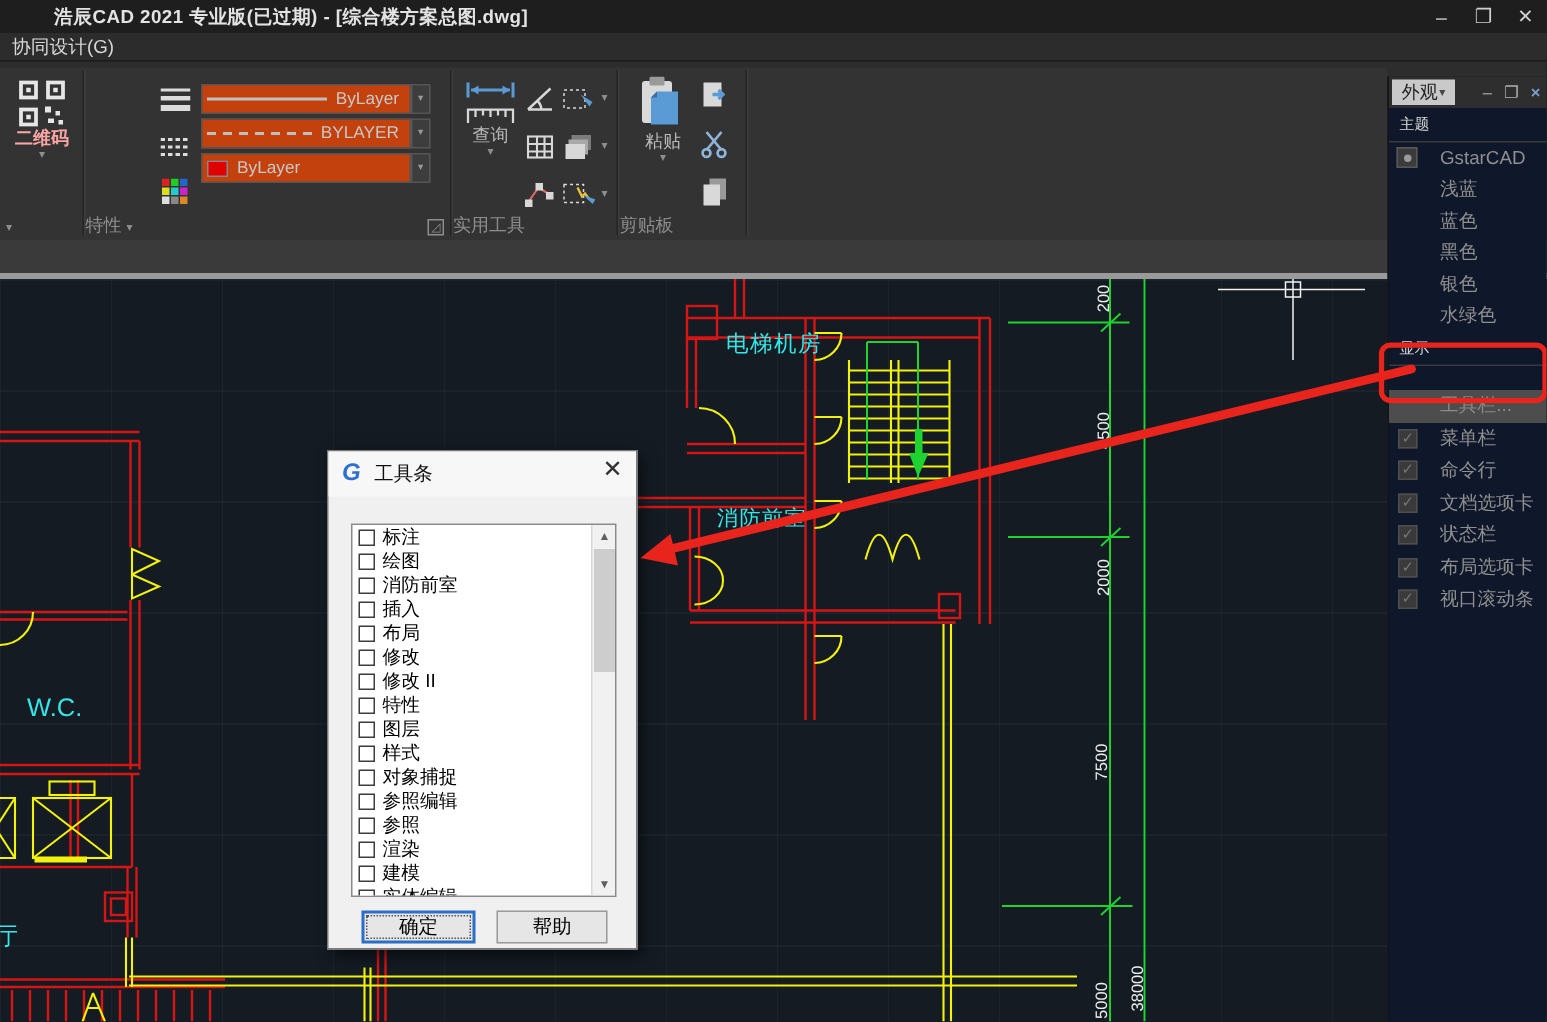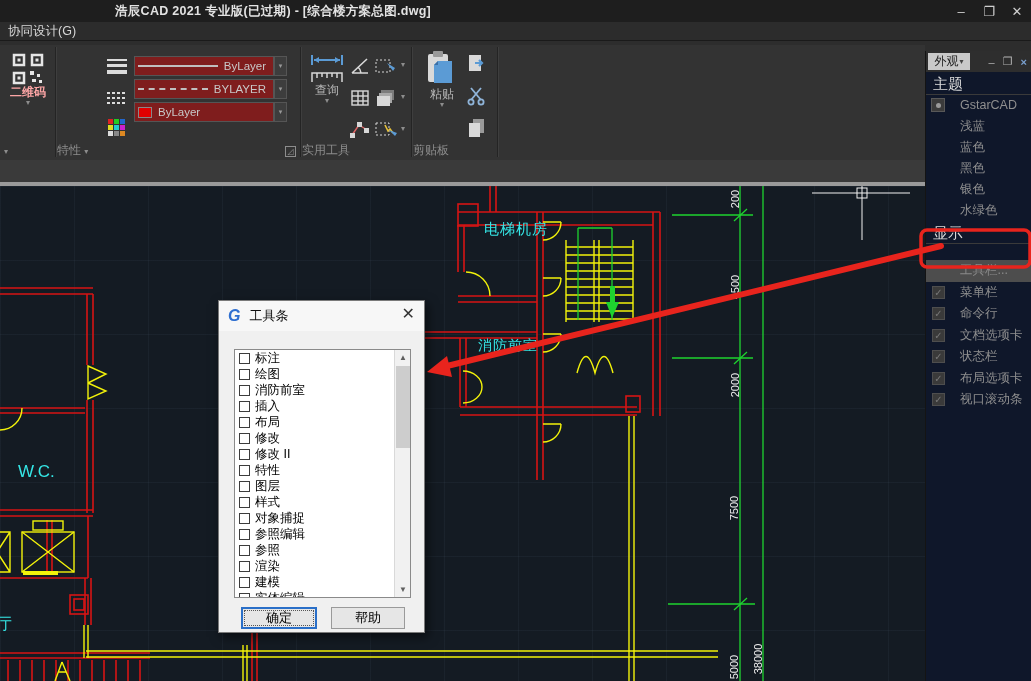--- a/index.html
+++ b/index.html
@@ -3,41 +3,41 @@
 <meta charset="utf-8">
 <style>
   * { margin:0; padding:0; box-sizing:border-box; }
   html,body { width:1031px; height:681px; overflow:hidden;
     font-family:"Liberation Sans","DejaVu Sans",sans-serif; background:#2d2d2d; }
   .abs { position:absolute; }
 
   
   #titlebar { left:0; top:0; width:1031px; height:22px; background:#1e1e1e;
     display:flex; align-items:center; }
-  #title-text { margin-left:115px; color:#e3e3e3; font-size:12.5px; font-weight:bold; letter-spacing:.3px;}
+  #title-text { margin-left:36px; color:#e3e3e3; font-size:12.5px; font-weight:bold; letter-spacing:.3px;}
   #win-controls { position:absolute; right:6px; top:0; height:22px; display:flex; gap:12px; align-items:center;}
   .winbtn { color:#cfcfcf; font-size:13px; width:16px; text-align:center; cursor:default;}
 
   
   #menubar { left:0; top:22px; width:1031px; height:19px; background:#2c2c2c;
     border-bottom:1px solid #1a1a1a; display:flex; align-items:center;}
   .menu-item { color:#d8d8d8; font-size:12.5px; padding:0 8px; }
 
   
   #ribbon { left:0; top:45px; width:925px; height:115px; background:#333333; }
   .rgroup { position:absolute; top:0; height:115px; }
   .rgroup-divider { position:absolute; top:2px; width:2px; height:110px;
     border-left:1px solid #242424; border-right:1px solid #3e3e3e; }
   .rgroup-footer { position:absolute; bottom:1px; left:0; right:0; height:16px;
     color:#8d8d8d; font-size:12px; text-align:left; line-height:15px;}
   .bigtool { position:absolute; display:flex; flex-direction:column; align-items:center;
     color:#b9b9b9; font-size:12px; line-height:14px; cursor:default;}
   .chev { color:#8d8d8d; font-size:8px; line-height:7px;}
   .sicon { position:absolute; width:24px; height:22px; display:flex; align-items:center; justify-content:center;}
-  .field { position:absolute; height:20px; background:#7f1d1d; border:1px solid #555;
+  .field { position:absolute; height:20px; background:#c2410c; border:1px solid #555;
     display:flex; align-items:center; padding:0 3px; }
   .field .fline { flex:1; height:0; border-top:2px solid #bfbfbf; margin-right:6px;}
   .field .fline.dash { border-top:2px dashed #bfbfbf; }
   .field .ftxt { color:#c8c8c8; font-size:11.5px; margin-right:4px;}
   .fdrop { position:absolute; width:13px; height:20px; background:#3d3d3d; border:1px solid #555;
     color:#999; font-size:7px; text-align:center; line-height:18px;}
   .swatch { width:14px; height:11px; background:#e00000; border:1px solid #888; margin-right:6px;}
   .launcher { position:absolute; right:3px; bottom:3px; width:11px; height:11px;
     border:1px solid #8d8d8d; color:#8d8d8d; font-size:8px; line-height:9px; text-align:center;}
 
@@ -55,21 +55,21 @@
   
   #appearance-panel { left:925px; top:51px; width:106px; height:636px; background:#0f172a;
     border-left:1px solid #141414; }
   #panel-topbar { position:relative; height:21px; background:#2e2e2e; display:flex; align-items:center;}
   #appearance-btn { margin-left:2px; width:42px; height:17px; background:#c9c9c9; color:#222;
     font-size:12px; display:flex; align-items:center; justify-content:center; gap:1px; cursor:default;}
   #appearance-btn .chev { color:#444; }
   #panel-controls { position:absolute; right:4px; top:0; height:21px; display:flex; gap:8px; align-items:center;}
   .pbtn { color:#b0b0b0; font-size:11px; }
   .pbtn.close { color:#7aa0cf; font-weight:bold;}
-  .panel-header { height:23px; line-height:23px; padding-left:7px; color:#dcdcdc; font-size:15px;
+  .panel-header { height:23px; line-height:23px; padding-left:7px; color:#dcdcdc; font-size:10px;
     border-bottom:1px solid #3a3a3a;}
   .theme-row, .disp-row { position:relative; height:21px; line-height:21px; padding-left:34px;
     color:#8f8f8f; font-size:12.5px; cursor:default;}
   .disp-row { height:21.5px; line-height:21.5px;}
   .radio-box { position:absolute; left:5px; top:3px; width:14px; height:14px; background:#3b3b3b;
     border:1px solid #585858; display:flex; align-items:center; justify-content:center;}
   .radio-dot { width:5px; height:5px; border-radius:50%; background:#9a9a9a;}
   .check-box { position:absolute; left:6px; top:4px; width:13px; height:13px; background:#3a3a3a;
     border:1px solid #4e4e4e; color:#777; font-size:10px; line-height:11px; text-align:center;}
   .disp-row.highlight { background:#4d4d4d; color:#8a8a8a;margin-top:16px;}

